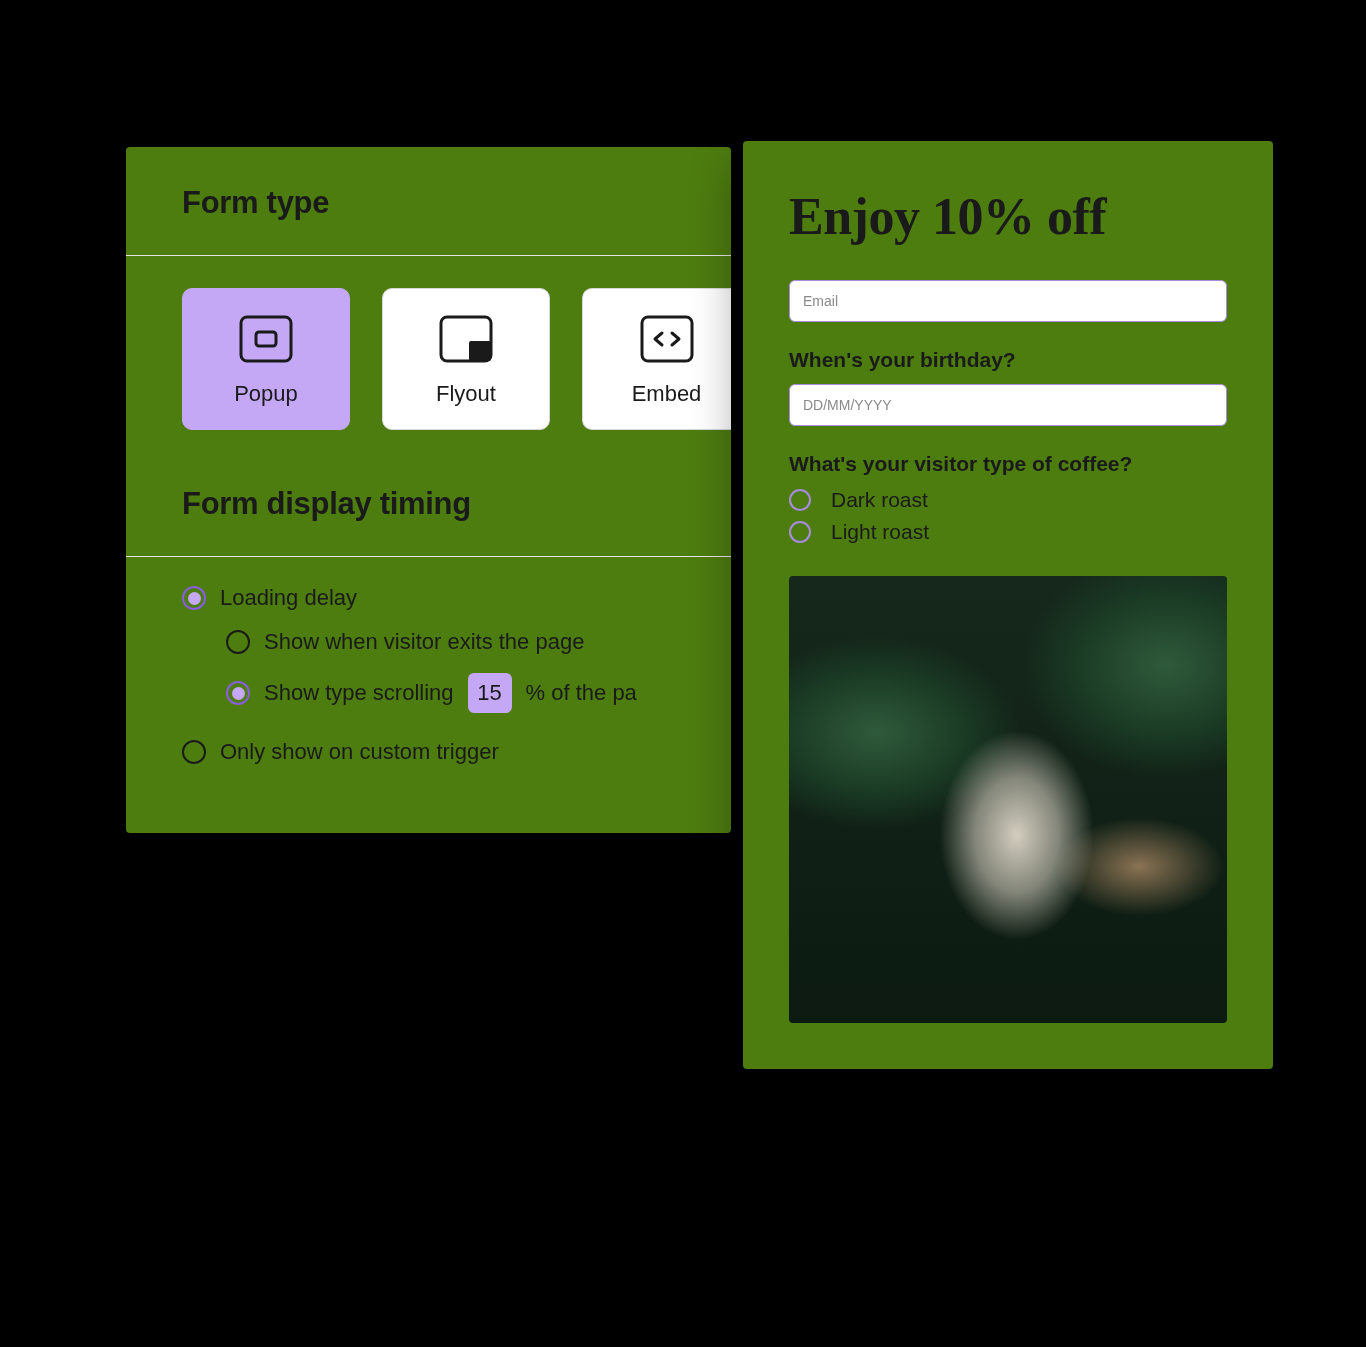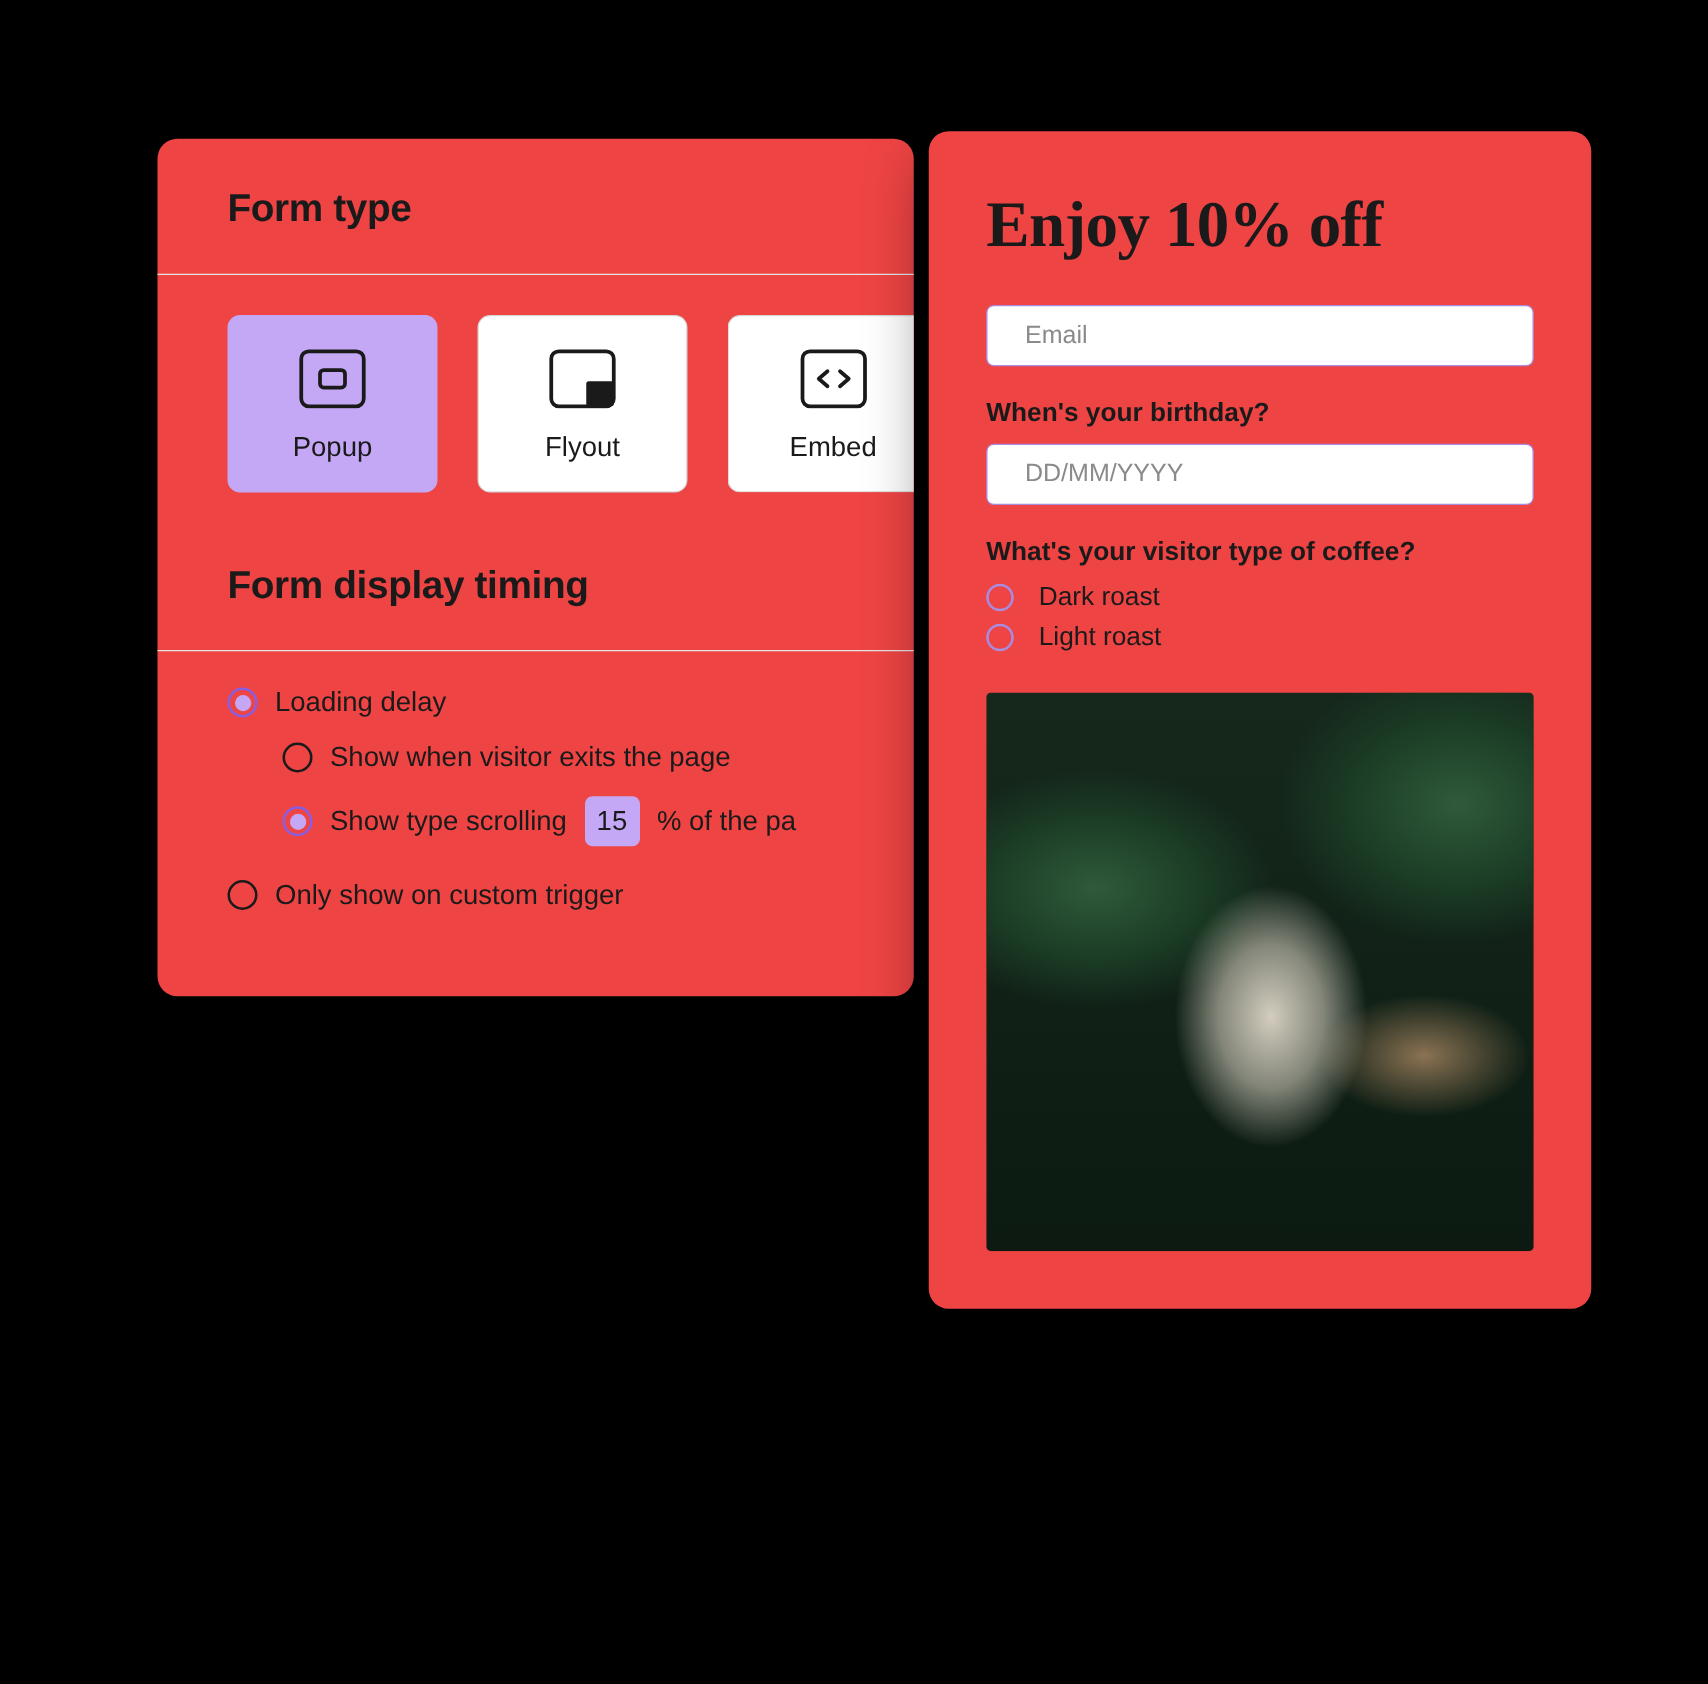--- a/index.html
+++ b/index.html
@@ -5,24 +5,25 @@
   * { box-sizing: border-box; margin: 0; padding: 0; }
   body {
     background: #000;
     width: 1366px;
     height: 1347px;
     font-family: -apple-system, BlinkMacSystemFont, "Segoe UI", Helvetica, Arial, sans-serif;
     position: relative;
     overflow: hidden;
   }
   .card {
-    background: #ef4444;
-    border-radius: 16px;
+    background: #4d7c0f;
+    border-radius: 4px;
     box-shadow: 0 20px 50px rgba(0,0,0,0.45);
     position: absolute;
+    margin-top: 36px;
   }
   
   .settings-card {
     left: 126px;
     top: 111px;
     width: 605px;
     padding-bottom: 50px;
   }
   .section-title {
     font-size: 31px;
@@ -106,22 +107,22 @@
     font-family: Georgia, "Times New Roman", serif;
     font-size: 52px;
     font-weight: 700;
     color: #1a1a1a;
     letter-spacing: -0.5px;
     margin-bottom: 34px;
   }
   .field {
     border: 1.5px solid #a98ce0;
     border-radius: 6px;
-    padding: 12px 30px;
-    font-size: 20px;
+    padding: 12px 13px;
+    font-size: 14px;
     color: #8a8a8a;
     margin-bottom: 26px;
     background: #fff;
   }
   .q-label {
     font-size: 21px;
     font-weight: 700;
     color: #1a1a1a;
     margin-bottom: 12px;
   }

